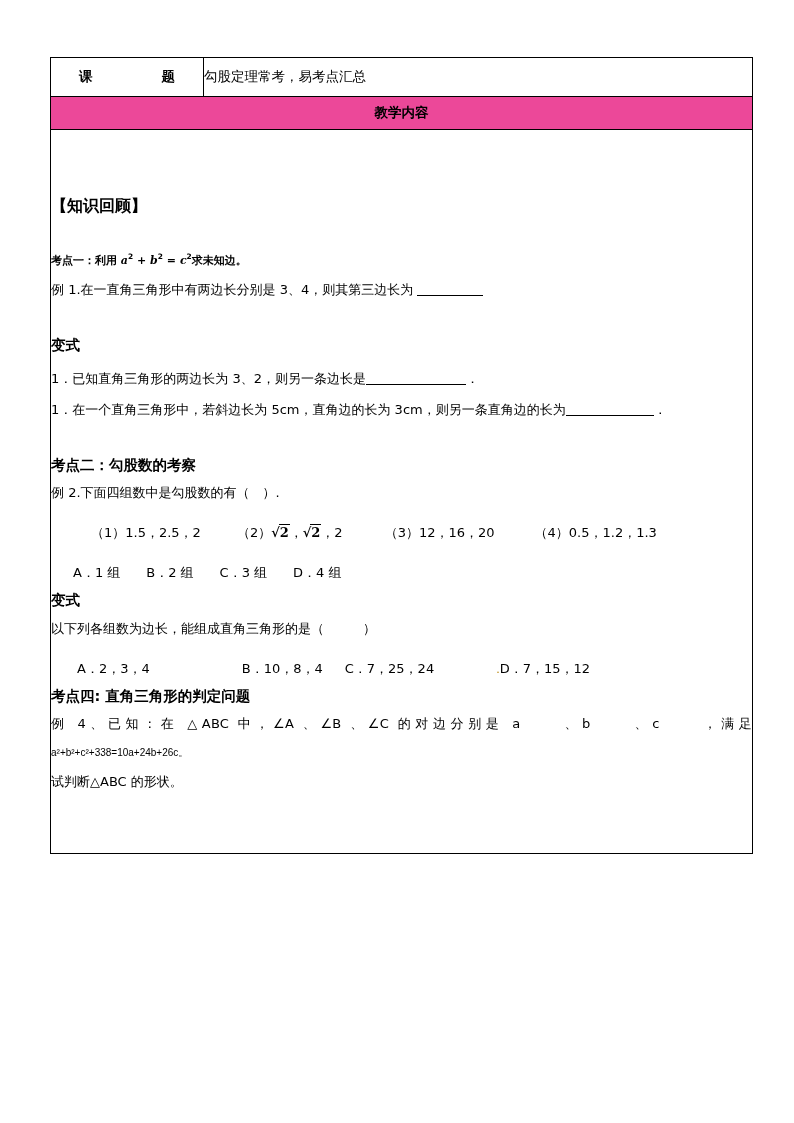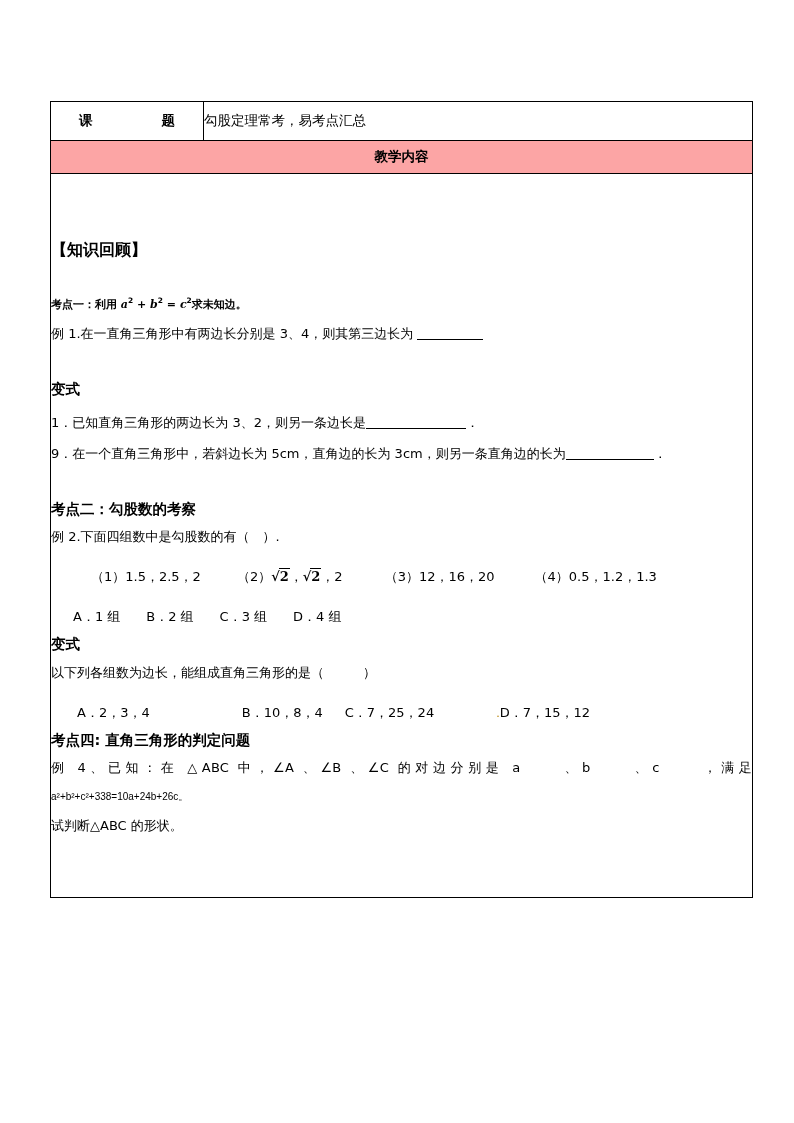--- a/index.html
+++ b/index.html
@@ -14,21 +14,20 @@
     color: #000000;
     position: relative;
     overflow: hidden;
   }
 
   .page {
     position: absolute;
     left: 50px;
     top: 57px;
     width: 707px;
-    margin-top: 44px;
   }
 
   table.lesson-table {
     width: 703px;
     border-collapse: collapse;
     table-layout: fixed;
   }
   table.lesson-table td {
     border: 1.5px solid #000000;
     vertical-align: middle;
@@ -56,21 +55,21 @@
   .value-cell.title-value {
     font-weight: normal;
     font-size: 13.5px;
   }
 
   .row-title td { height: 38px; }
   .row-goal td { height: 62px; }
   .row-key td { height: 62px; }
 
   .content-header {
-    background: #fca5a5;
+    background: #ec4899;
     text-align: center;
     font-weight: bold;
     font-size: 13.5px;
     height: 32px;
   }
 
   .body-cell {
     padding: 10px 8px 12px 8px;
     height: 723px;
     vertical-align: top;
@@ -179,21 +178,21 @@
           <div class="gap-lg"></div>
 
           <div class="sub-head">变式</div>
 
           <div class="gap-sm"></div>
 
           <div class="para"><span>1．已知直角三角形的两边长为 3、2，则另一条边长是</span><span class="blank-m"></span><span>．</span></div>
 
           <div class="gap-sm"></div>
 
-          <div class="para"><span>9．在一个直角三角形中，若斜边长为 5cm，直角边的长为 3cm，则另一条直角边的长为</span><span class="blank-l"></span><span>．</span></div>
+          <div class="para"><span>1．在一个直角三角形中，若斜边长为 5cm，直角边的长为 3cm，则另一条直角边的长为</span><span class="blank-l"></span><span>．</span></div>
 
           <div class="gap-lg"></div>
 
           <div class="sub-head">考点二：勾股数的考察</div>
 
           <div class="gap-xs"></div>
 
           <div class="para">例 2.下面四组数中是勾股数的有（　）.</div>
 
           <div class="gap-md"></div>

